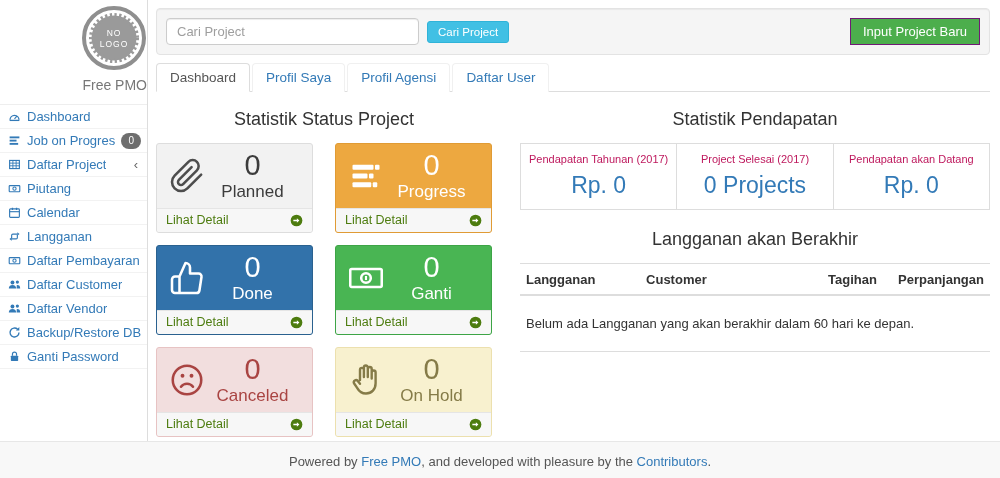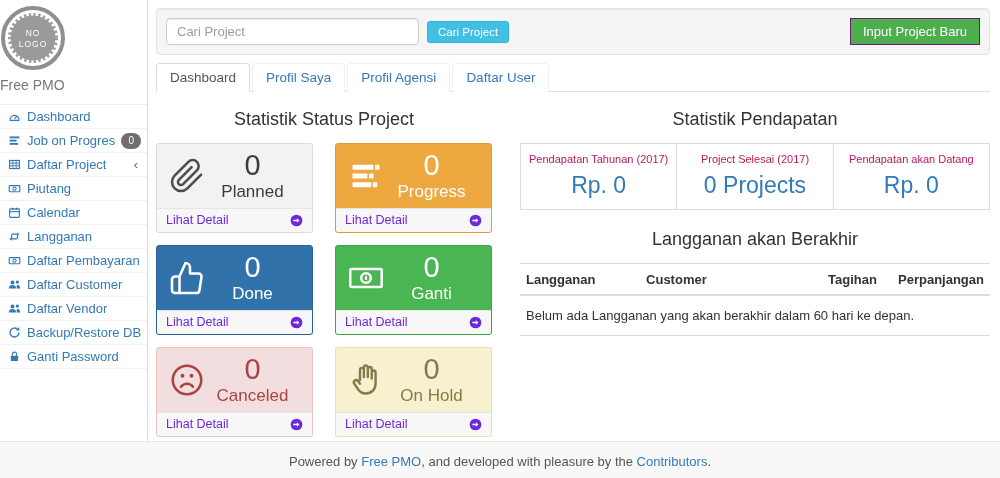--- a/index.html
+++ b/index.html
@@ -8,21 +8,21 @@
     width:1000px; height:478px; overflow:hidden;
     background:#fff; color:#333;
     font-family:"Liberation Sans", sans-serif; font-size:13px;
   }
   a { text-decoration:none; }
 
   .layout { display:flex; align-items:stretch; min-height:441px; }
 
   
   .sidebar { width:148px; min-width:148px; background:#fff; border-right:1px solid #ddd; }
-  .logo-wrap { text-align:left; padding:5px 0 2px; }
+  .logo-wrap { text-align:right; padding:5px 0 2px; }
   .brand { color:#777; font-size:14px; margin:3px 0 9px; }
   .menu { list-style:none; margin:0; padding:0; border-top:1px solid #eee; }
   .menu li {
     display:flex; align-items:center; gap:6px;
     padding:4px 6px 4px 8px; border-bottom:1px solid #f2f2f2;
     color:#337ab7; cursor:pointer; height:24px;
   }
   .menu li svg { flex:0 0 auto; }
   .menu .mi-label { white-space:nowrap; overflow:hidden; }
   .badge-pill {
@@ -74,21 +74,21 @@
   
   .cards { display:grid; grid-template-columns:1fr 1fr; column-gap:22px; row-gap:12px; }
   .card { border:1px solid; border-radius:3px; overflow:hidden; }
   .card-body { display:flex; align-items:center; padding:8px 12px; height:64px; }
   .card-nums { flex:1; text-align:center; line-height:1.1; }
   .card-count { font-size:29px; }
   .card-label { font-size:17px; margin-top:1px; }
   .card-footer {
     background:#f7f7f7; border-top:1px solid rgba(0,0,0,0.07);
     padding:4px 9px 5px; display:flex; align-items:center; justify-content:space-between;
-    font-size:12.5px; color:#6d28d9; cursor:pointer;
+    font-size:12.5px; color:#4d7c0f; cursor:pointer;
   }
   .v-default { background:#f2f2f2; border-color:#ddd; color:#3c3c3c; }
   .v-default .card-icon { color:#4d4d4d; }
   .v-orange  { background:#eda840; border-color:#e09b35; color:#fff; }
   .v-blue    { background:#3272aa; border-color:#2a618f; color:#fff; }
   .v-green   { background:#49b553; border-color:#3da446; color:#fff; }
   .v-red     { background:#f2dede; border-color:#e7c3c3; color:#a94442; }
   .v-yellow  { background:#f8f1cf; border-color:#ece0ae; color:#857b48; }
 
   
@@ -97,21 +97,21 @@
   .cell-label { font-size:11px; color:#be185d; }
   .cell-value { font-size:23px; color:#337ab7; margin-top:7px; display:block; cursor:pointer; }
 
   
   .subs-title { margin-top:19px; }
   .subs-table { width:100%; border-collapse:collapse; border-top:1px solid #ddd; }
   .subs-table th {
     text-align:left; font-size:13px; color:#333; padding:8px 6px 7px;
     border-bottom:2px solid #ddd; font-weight:bold;
   }
-  .subs-table td { font-size:13px; color:#333; padding:12px 6px; border-bottom:1px solid #ddd; }
+  .subs-table td { font-size:13px; color:#333; padding:20px 6px; border-bottom:1px solid #ddd; }
 
   
   .page-footer {
     background:#f8f8f8; border-top:1px solid #e7e7e7;
     text-align:center; padding:12px 0 14px; font-size:13px; color:#555;
     height:37px;
   }
   .page-footer a { color:#337ab7; cursor:pointer; }
 </style>
 </head>

